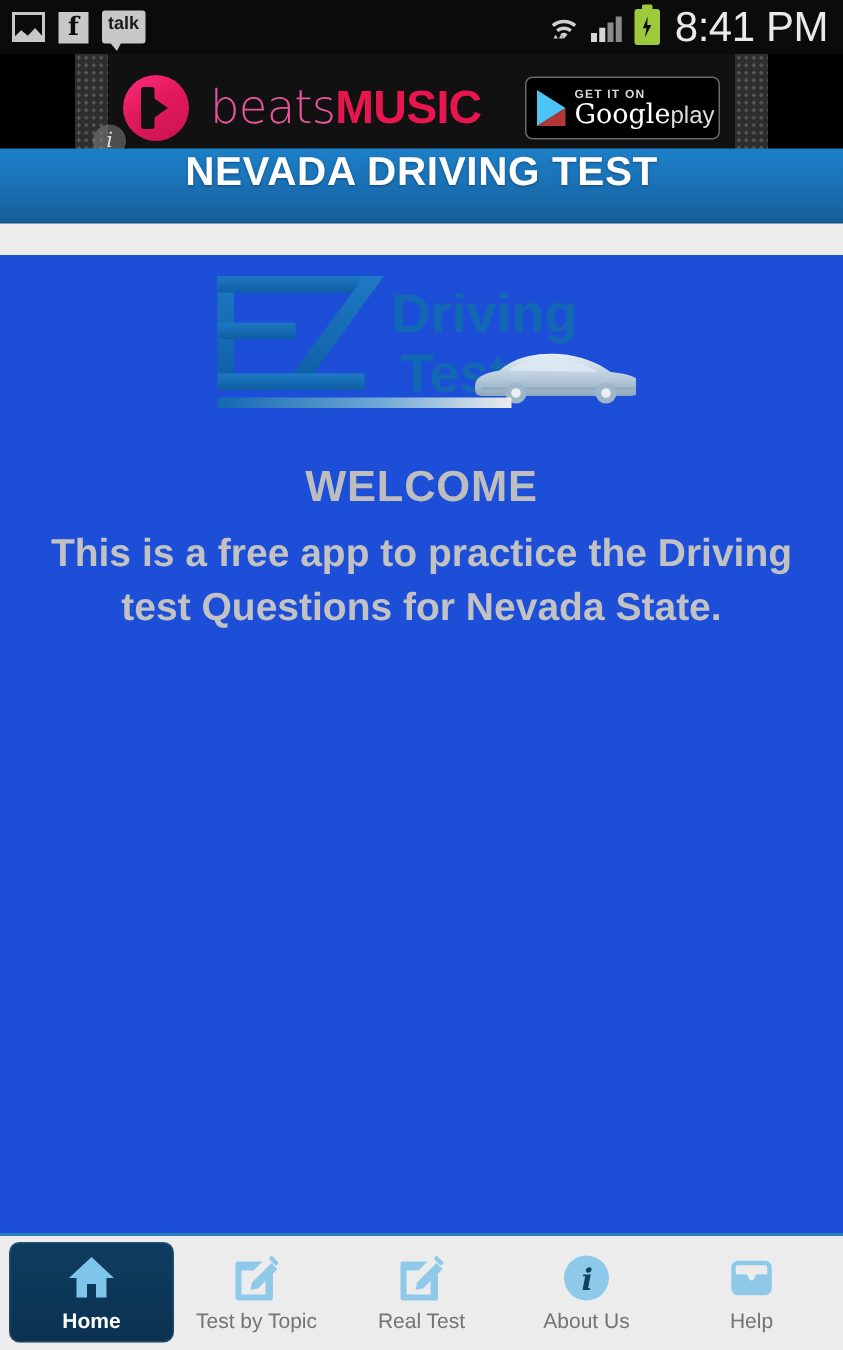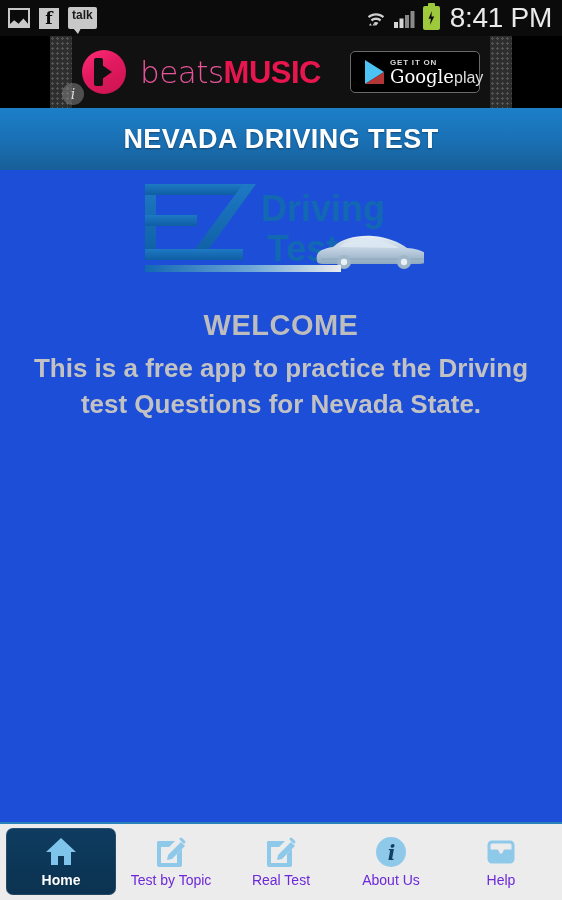--- a/index.html
+++ b/index.html
@@ -93,21 +93,21 @@
     content: ""; position: absolute; left: 20px; top: 15px;
     width: 0; height: 0; border-left: 10px solid #111;
     border-top: 7px solid transparent; border-bottom: 7px solid transparent;
   }
   .beats-word { margin-left: 14px; font-size: 31px; line-height: 31px; letter-spacing: -0.5px; }
   .beats-word .a { color: #e8559b; font-weight: 300; font-family: "DejaVu Sans", sans-serif; }
   .beats-word .b { color: #e8164f; font-weight: bold; }
   .gp-badge {
     margin-left: auto; width: 130px; height: 42px; background: #000;
     border: 1.5px solid #6a6a6a; border-radius: 5px;
-    display: flex; align-items: center; padding: 0 14px; gap: 6px;
+    display: flex; align-items: center; padding: 0 7px; gap: 6px;
   }
   .gp-tri {
     width: 0; height: 0; flex: none;
     border-left: 19px solid #4dc3f5;
     border-top: 12px solid transparent; border-bottom: 12px solid transparent;
     position: relative;
   }
   .gp-tri::after {
     content: ""; position: absolute; left: -19px; top: -12px;
     width: 0; height: 0;
@@ -120,24 +120,24 @@
   .gp-txt .t2 i { font-style: normal; font-family: "Liberation Sans", sans-serif; font-size: 16px; color: #ddd; }
   .ad-info {
     position: absolute; left: 12px; bottom: 3px; width: 22px; height: 22px;
     border-radius: 50%; background: rgba(130,130,130,.55);
     color: #ddd; font-size: 14px; font-family: "DejaVu Serif", serif;
     text-align: center; line-height: 22px; font-style: italic;
   }
 
   
   .titlebar {
-    position: absolute; top: 108px; left: 0; width: 562px; height: 64px;
+    position: absolute; top: 99px; left: 0; width: 562px; height: 50px;
     background: linear-gradient(to bottom, #1c7fc8 0%, #1a70b4 52%, #175e96 100%);
     border-bottom: 1px solid #12558a;
-    display: flex; align-items: center; justify-content: center;
+    display: flex; justify-content: center;
   }
   .titlebar h1 {
     color: #fff; font-size: 27px; font-weight: bold; letter-spacing: .4px;
     text-shadow: 0 1px 2px rgba(0,0,0,.35);
   }
 
   
   .content {
     position: absolute; top: 170px; left: 0; width: 562px; height: 652px;
     background: #1d4ed8;
@@ -163,21 +163,21 @@
   }
   .tab {
     flex: 1; display: flex; flex-direction: column;
     align-items: center; justify-content: center; gap: 3px;
     border-radius: 7px;
   }
   .tab.sel {
     background: linear-gradient(to bottom, #0e3c60 0%, #0b3250 100%);
     box-shadow: inset 0 0 0 1px rgba(255,255,255,.10);
   }
-  .tab .lbl { font-size: 14px; color: #6d28d9; }
+  .tab .lbl { font-size: 14px; color: #737373; }
   .tab.sel .lbl { color: #fff; font-weight: bold; }
   .tab-ico { width: 34px; height: 34px; }
 
   svg { display: block; }
 </style>
 </head>
 <body>
 
 <div id="screen">
 

